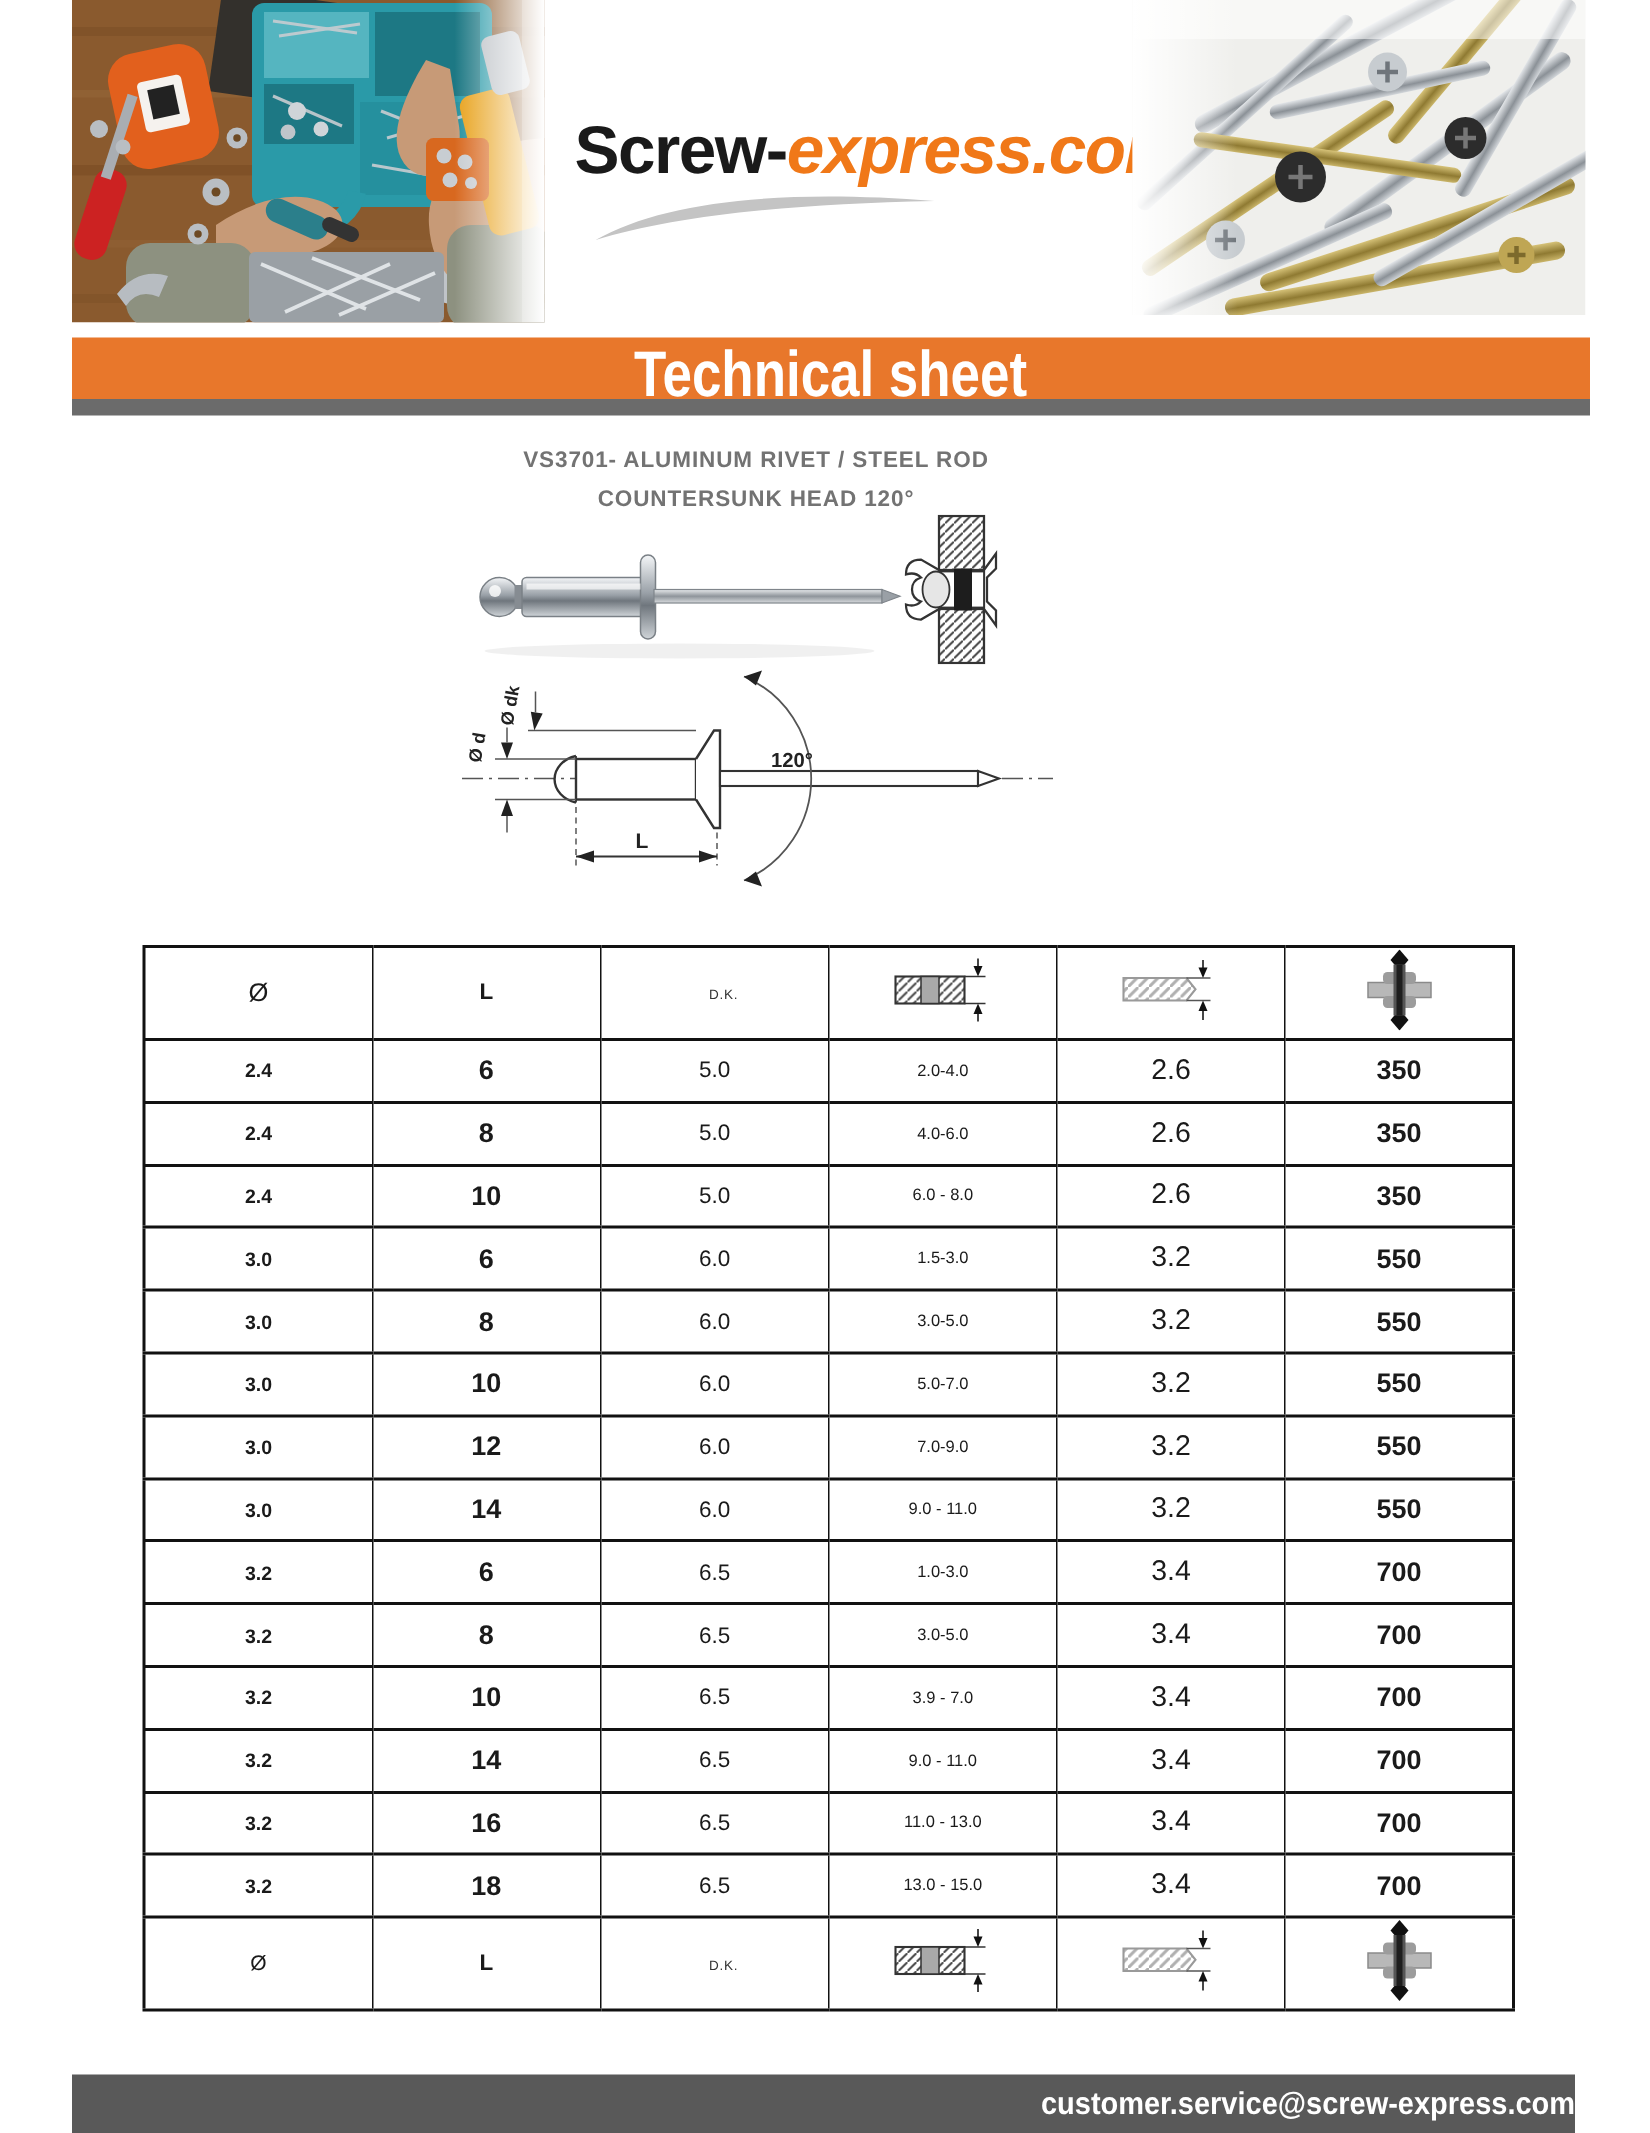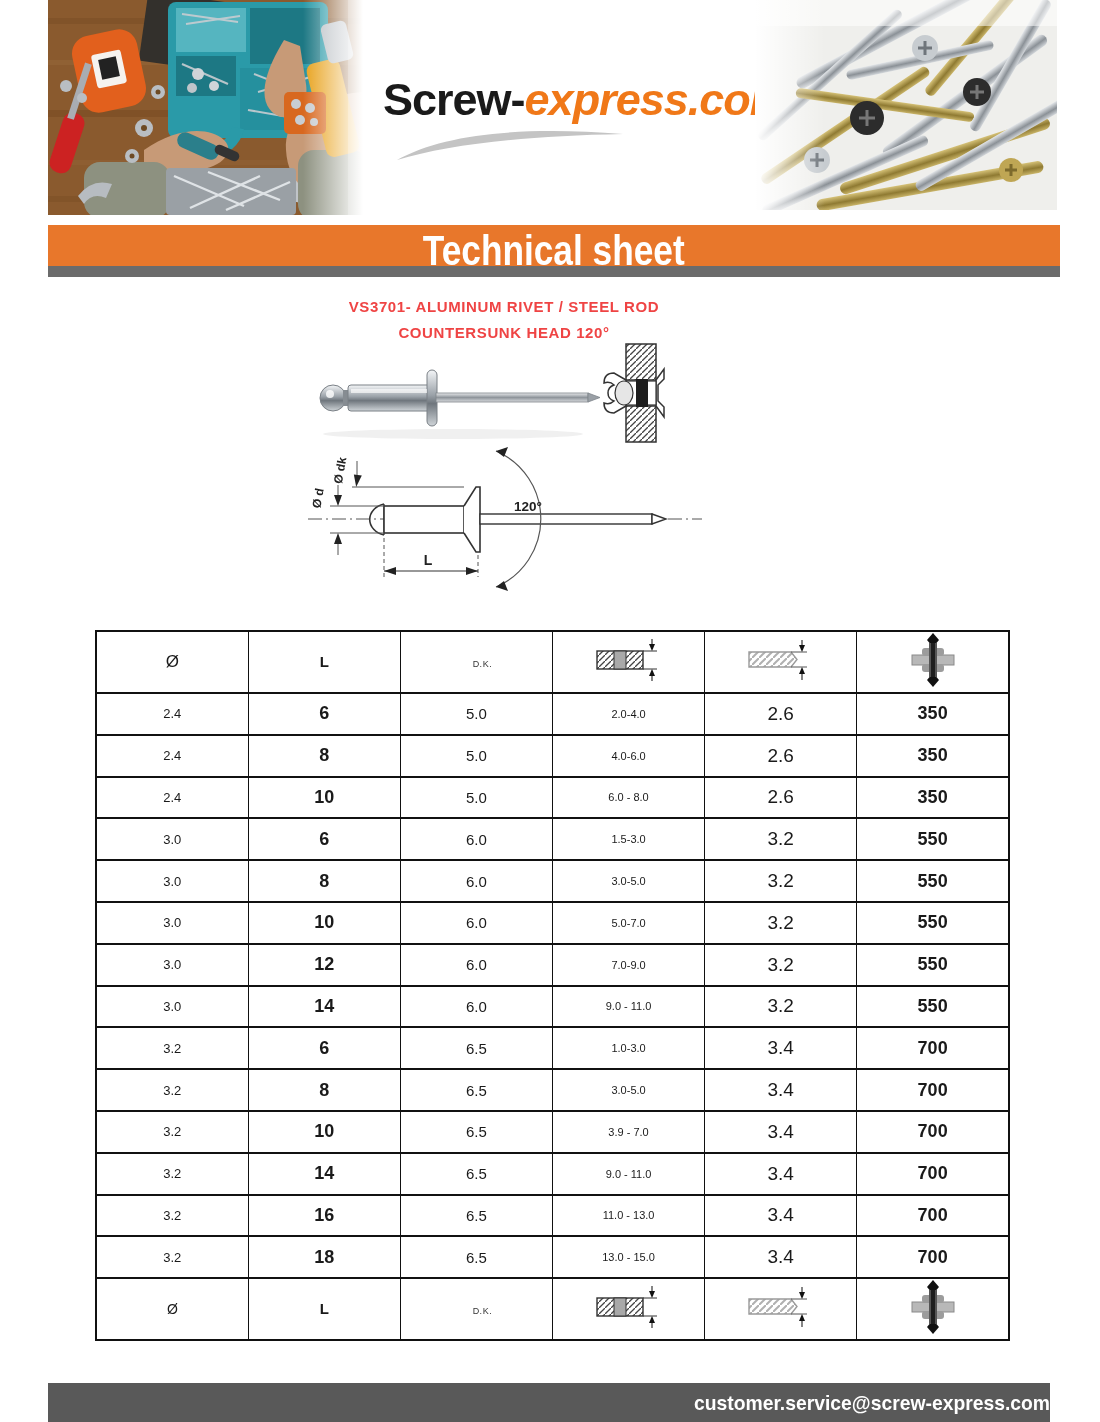--- a/index.html
+++ b/index.html
@@ -18,42 +18,42 @@
   .logo-secondary{color:#f07818;font-style:italic;}
   .swoosh{position:absolute;left:8px;top:46px;}
 
   
   .banner{left:48px;top:215px;width:1012px;height:51px;background:#e8772b;
           display:flex;align-items:center;justify-content:center;margin-top:10px;}
   .banner-title{color:#fff;font-size:43px;font-weight:700;transform:scaleX(.82);line-height:51px;}
   .banner-shadow{left:48px;top:266px;width:1012px;height:11px;background:#6b6b6b;}
 
   
-  .product-title{left:279px;top:294px;width:450px;text-align:center;color:#ef4444;
+  .product-title{left:279px;top:294px;width:450px;text-align:center;color:#737373;
                  font-size:15px;font-weight:700;letter-spacing:.6px;line-height:26px;}
 
   
   .rivet-photo{left:303px;top:350px;width:302px;height:92px;}
   .install-diagram{left:600px;top:343px;width:68px;height:100px;}
   .tech-drawing{left:300px;top:437px;width:410px;height:162px;}
   .tech-drawing text{font-family:"Liberation Sans",sans-serif;fill:#222;}
 
   
   .spec-table-wrap{left:95px;top:630px;width:915px;height:710px;}
   table.spec{width:100%;height:710px;border-collapse:collapse;table-layout:fixed;}
   table.spec th,table.spec td{border-left:1px solid #111;border-right:1px solid #111;
       border-top:2px solid #111;border-bottom:2px solid #111;
       text-align:center;vertical-align:middle;padding:0;}
   table.spec{border:2px solid #111;}
   tr.hdr{height:62px;}
   tbody tr{height:41.8px;}
   th .hdr-dia{font-size:17px;font-weight:400;}
   th .hdr-l{font-size:15px;font-weight:700;}
   th .hdr-dk{font-size:9px;font-weight:400;letter-spacing:.5px;color:#333;padding-left:12px;}
-  td.c0{font-size:13px;}
+  td.c0{font-size:13px;font-weight:bold;}
   td.c1{font-size:18px;font-weight:700;}
   td.c2{font-size:15px;}
   td.c3{font-size:11px;}
   td.c4{font-size:19px;}
   td.c5{font-size:18px;font-weight:700;}
 
   
   .email-bar{left:48px;top:1383px;width:1002px;height:39px;background:#595959;
              display:flex;align-items:center;justify-content:flex-end;box-sizing:border-box;}
   .email-text{color:#fff;font-size:21px;font-weight:700;transform:scaleX(.92);transform-origin:right center;}

